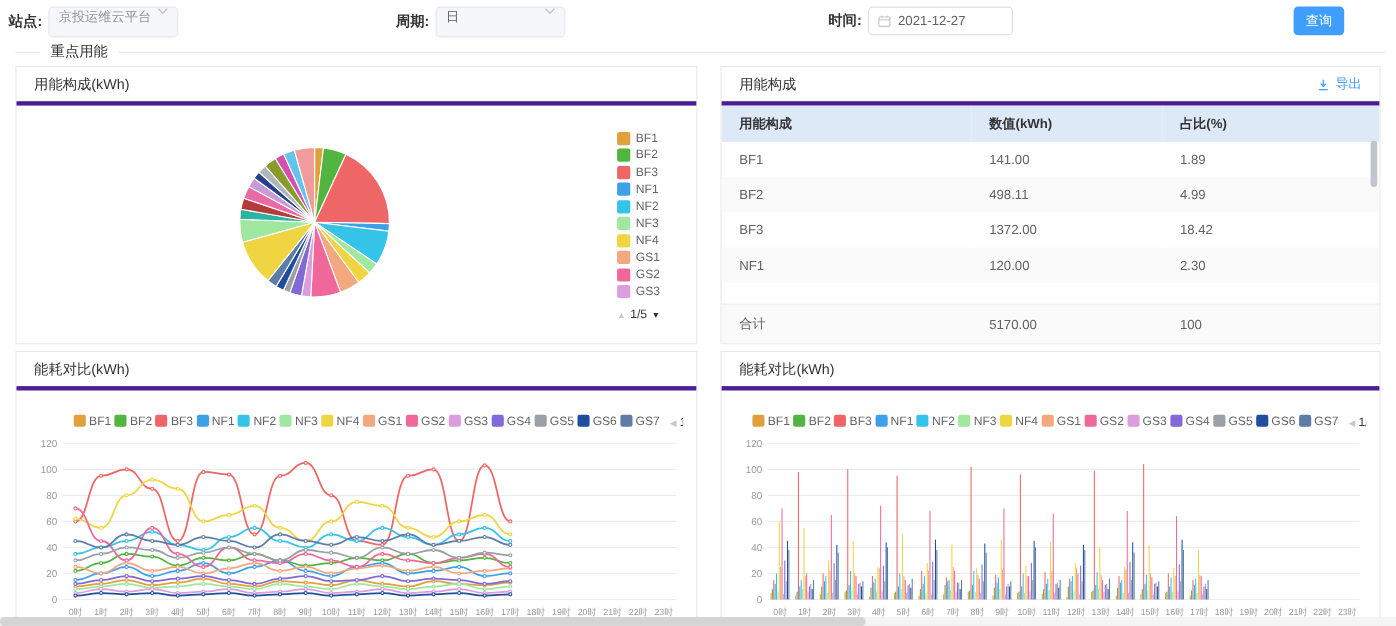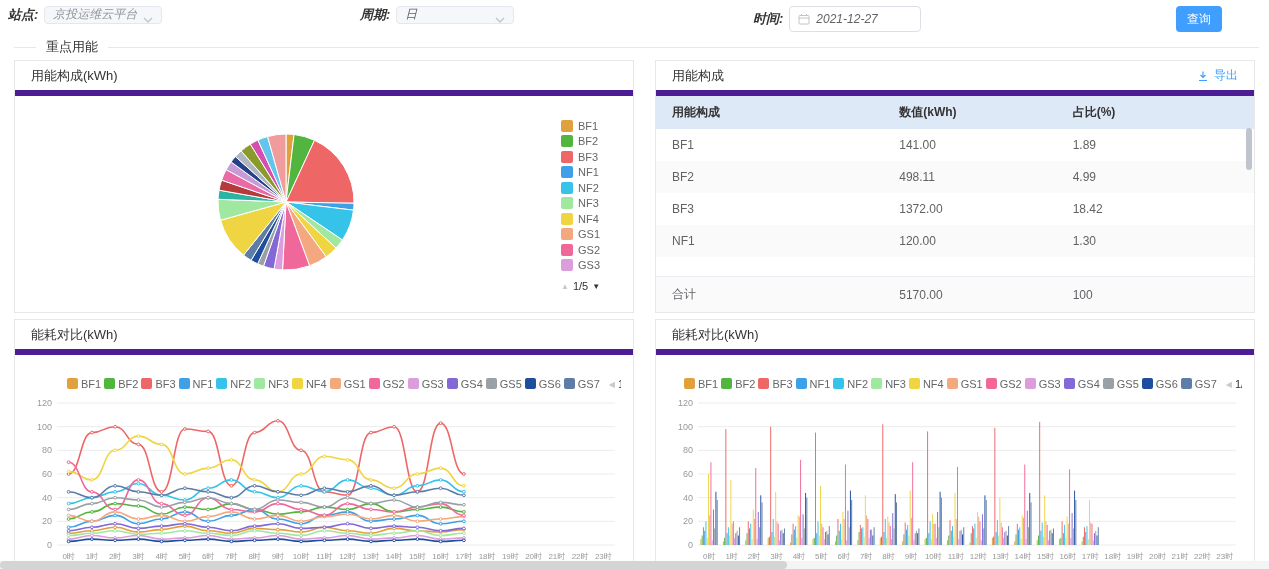--- a/index.html
+++ b/index.html
@@ -2,24 +2,24 @@
 <html><head>
 <meta charset="utf-8">
 <style>
   * { box-sizing: border-box; margin:0; padding:0; }
   html,body { width:1269px; height:569px; overflow:hidden; background:#fff;
     font-family:"Liberation Sans","DejaVu Sans",sans-serif; }
   svg text { font-family:"Liberation Sans","DejaVu Sans",sans-serif; }
 
   
   .topbar { position:relative; height:38px; }
-  .fgroup { position:absolute; top:6px; display:flex; align-items:center;font-style:italic; }
+  .fgroup { position:absolute; top:6px; display:flex; align-items:center; }
   .flabel { font-size:13px; font-weight:bold; color:#333; margin-right:6px; }
-  .select { display:inline-flex; align-items:flex-end; justify-content:space-between;
-    width:118px; height:18px; background:#f5f7fa; border:1px solid #e4e7ed;
+  .select { display:inline-flex; align-items:flex-start; justify-content:space-between;
+    width:118px; height:28px; background:#f5f7fa; border:1px solid #e4e7ed;
     border-radius:4px; padding:0 8px; font-size:12px; color:#909399; cursor:pointer; }
   .select.darktext { color:#606266; }
   .date-input { display:inline-flex; align-items:center; gap:6px; width:132px; height:26px;
     background:#fff; border:1px solid #dcdfe6; border-radius:4px; padding:0 8px;
     font-size:12px; color:#606266; cursor:text; }
   .btn { position:absolute; top:6px; left:1176px; height:26px; padding:0 11px;
     background:#409eff; color:#fff; border:none; border-radius:4px; font-size:12px; cursor:pointer; }
 
   
   .divider { display:flex; align-items:center; height:18px; }
@@ -28,21 +28,21 @@
   .dline.grow { flex:1; margin-right:10px; }
   .dtext { margin:0 10px; font-size:13px; color:#333; }
 
   
   .content { padding:4px 14px 0; display:grid; grid-template-columns:620px 600px;
     column-gap:21px; row-gap:6px; position:relative; }
   .panel { background:#fff; border:1px solid #e8e8e8; position:relative; }
   .panel.r1 { height:253px; }
   .panel.r2 { height:260px; }
   .panel-hd { height:35px; padding:0 16px; display:flex; align-items:center;
-    justify-content:space-between; border-bottom:6px solid #4c1d95; }
+    justify-content:space-between; border-bottom:4px solid #4c1d95; }
   .panel-hd .ttl { font-size:13px; color:#333; }
   .export { display:inline-flex; align-items:center; gap:5px; font-size:12px;
     color:#409eff; text-decoration:none; cursor:pointer; }
 
   
   .pie-bd { position:relative; height:216px; }
   .pie-legend { position:absolute; top:22px; right:12px; width:60px; }
   .pie-legend .lg-item { display:flex; align-items:center; height:15.5px;
     font-size:11px; color:#666; cursor:pointer; }
   .pie-legend .sq { width:12px; height:12px; border-radius:2px; margin-right:5px; flex:none; }
@@ -244,21 +244,21 @@
               <td>4.99</td>
             </tr>
             <tr>
               <td>BF3</td>
               <td>1372.00</td>
               <td>18.42</td>
             </tr>
             <tr>
               <td>NF1</td>
               <td>120.00</td>
-              <td>1.30</td>
+              <td>2.30</td>
             </tr>
           </tbody>
       </table>
       <div class="sum-row">
         <table>
           <colgroup>
               <col style="width:38%">
               <col style="width:29%">
               <col style="width:33%">
             </colgroup>

